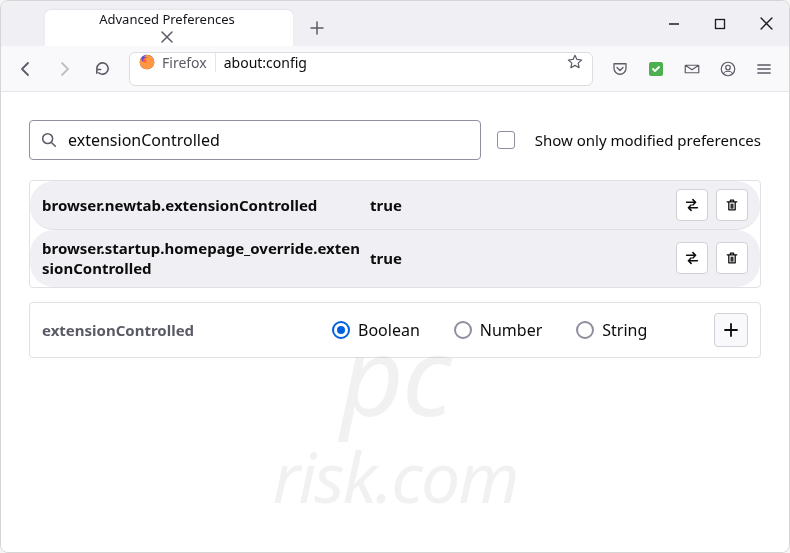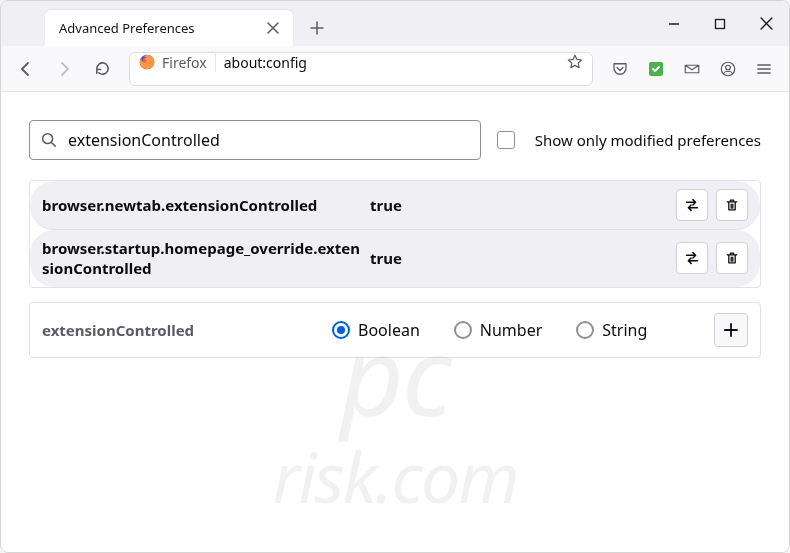--- a/index.html
+++ b/index.html
@@ -29,25 +29,26 @@
     align-items: flex-end;
     padding-left: 44px;
   }
   .tab {
     background: #fff;
     height: 36px;
     width: 248px;
     border-radius: 6px 6px 0 0;
     display: flex;
     align-items: center;
-    padding: 0 10px 0 14px;
+    padding: 0 10px 0 6px;
     font-size: 13px;
     color: #15141a;
     box-shadow: 0 -1px 2px rgba(0,0,0,0.05);
     position: relative;
+    flex-direction: column;
   }
   .tab-title { flex: 1; }
   .tab-close {
     width: 20px; height: 20px; display:flex; align-items:center; justify-content:center;
     color:#5b5b66; border-radius:4px;
   }
   .newtab-btn {
     width: 32px; height: 32px; display:flex; align-items:center; justify-content:center;
     margin-left: 8px; margin-bottom: 2px; color:#5b5b66; border-radius:4px;
   }

